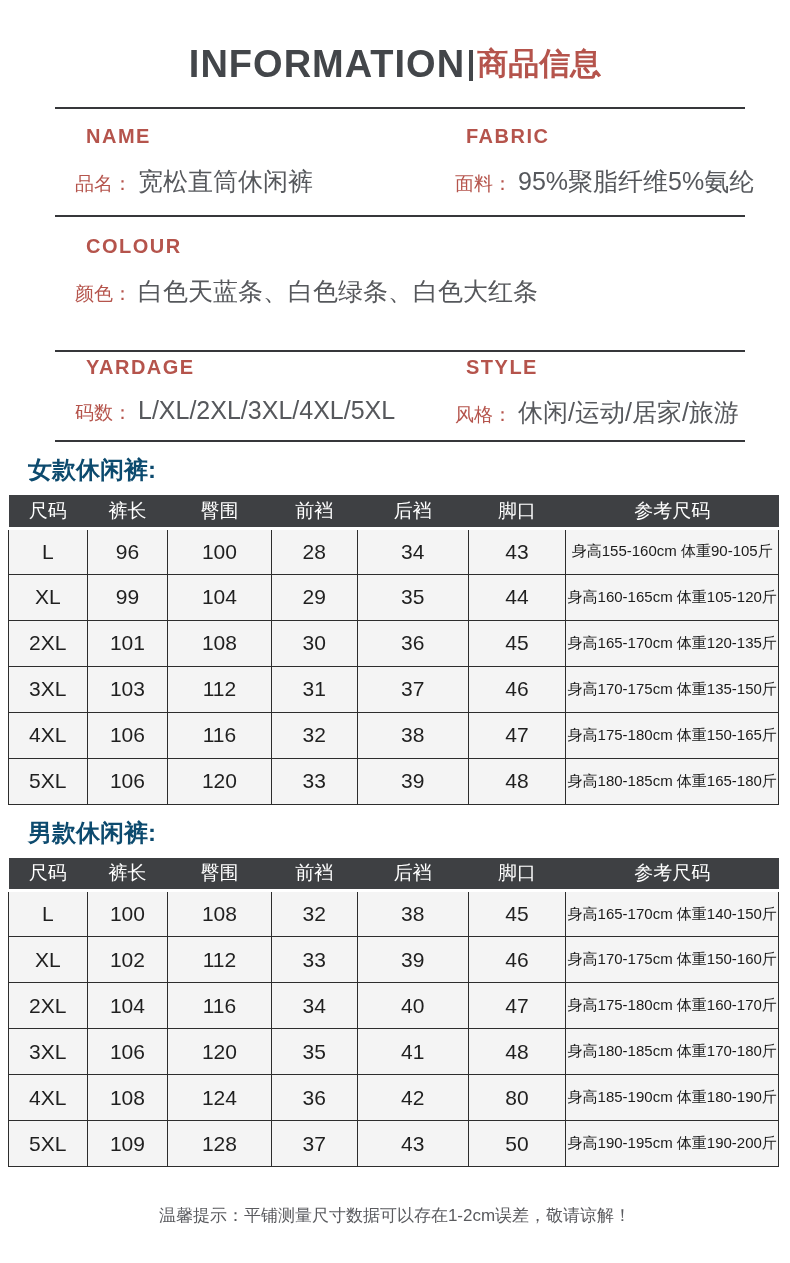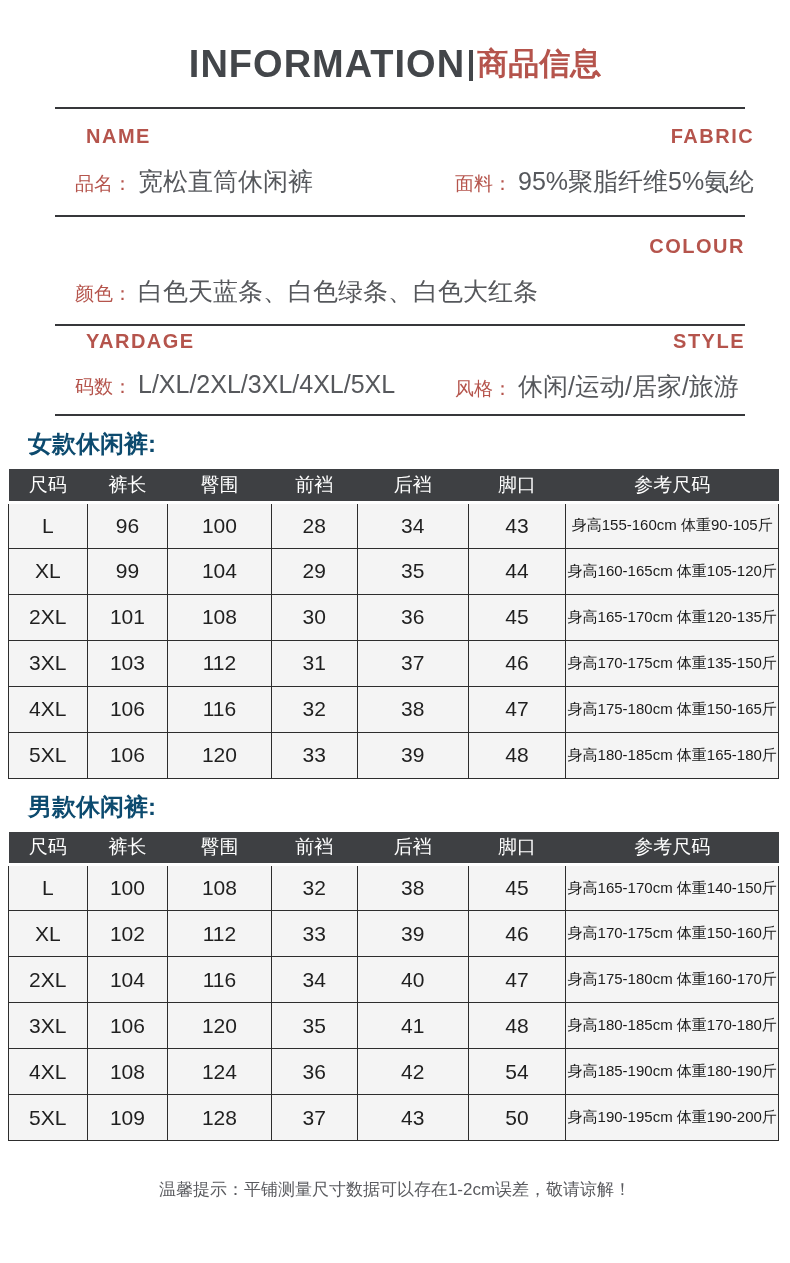--- a/index.html
+++ b/index.html
@@ -44,24 +44,24 @@
   .info-card {
     margin: 17px 45px 0 55px;
     border-top: 2px solid #36373a;
   }
   .info-row {
     display: flex;
     padding-left: 20px;
     border-bottom: 2px solid #36373a;
   }
   .info-row.r1 { padding-top: 16px; padding-bottom: 17px; }
-  .info-row.r2 { padding-top: 18px; padding-bottom: 16px; }
+  .info-row.r2 { padding-top: 18px; padding-bottom: 42px; }
   .info-row.r3 { padding-top: 4px; padding-bottom: 11px; }
   .field.left { width: 380px; flex: 0 0 380px; }
-  .field.right { flex: 1; text-align: right; }
+  .field.right { flex: 1; }
   .field-en {
     font-size: 20px;
     font-weight: bold;
     color: #b5544c;
     letter-spacing: 1.5px;
     margin-bottom: 17px;
     margin-left: 11px;
   }
   .field-line { display: flex; align-items: baseline; white-space: nowrap; }
   .field-zh {
@@ -320,21 +320,21 @@
             <td>41</td>
             <td>48</td>
             <td class="ref-col">身高180-185cm 体重170-180斤</td>
           </tr>
           <tr>
             <td>4XL</td>
             <td>108</td>
             <td>124</td>
             <td>36</td>
             <td>42</td>
-            <td>54</td>
+            <td>80</td>
             <td class="ref-col">身高185-190cm 体重180-190斤</td>
           </tr>
           <tr>
             <td>5XL</td>
             <td>109</td>
             <td>128</td>
             <td>37</td>
             <td>43</td>
             <td>50</td>
             <td class="ref-col">身高190-195cm 体重190-200斤</td>

